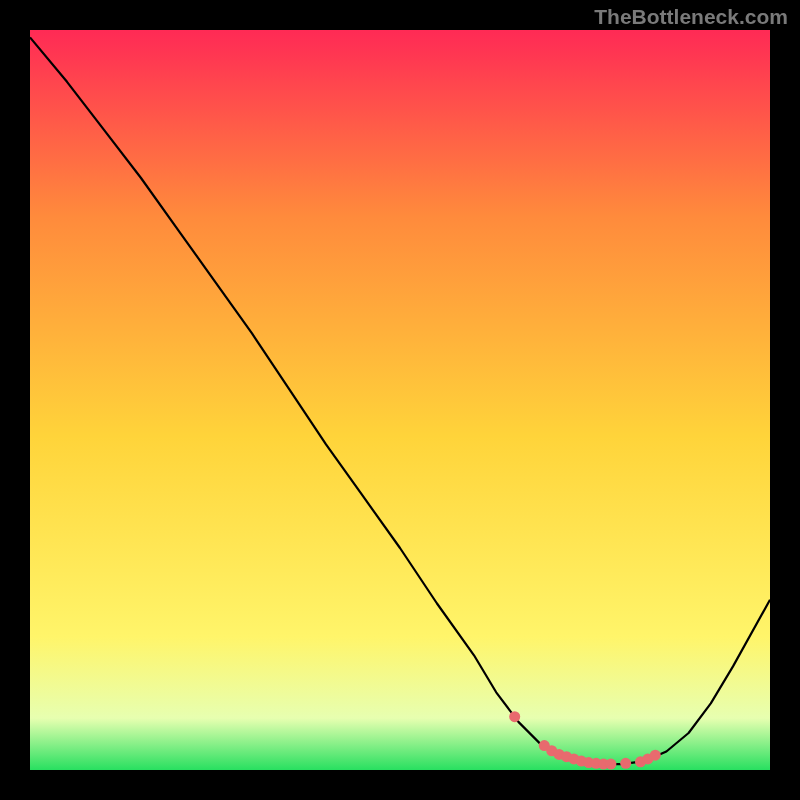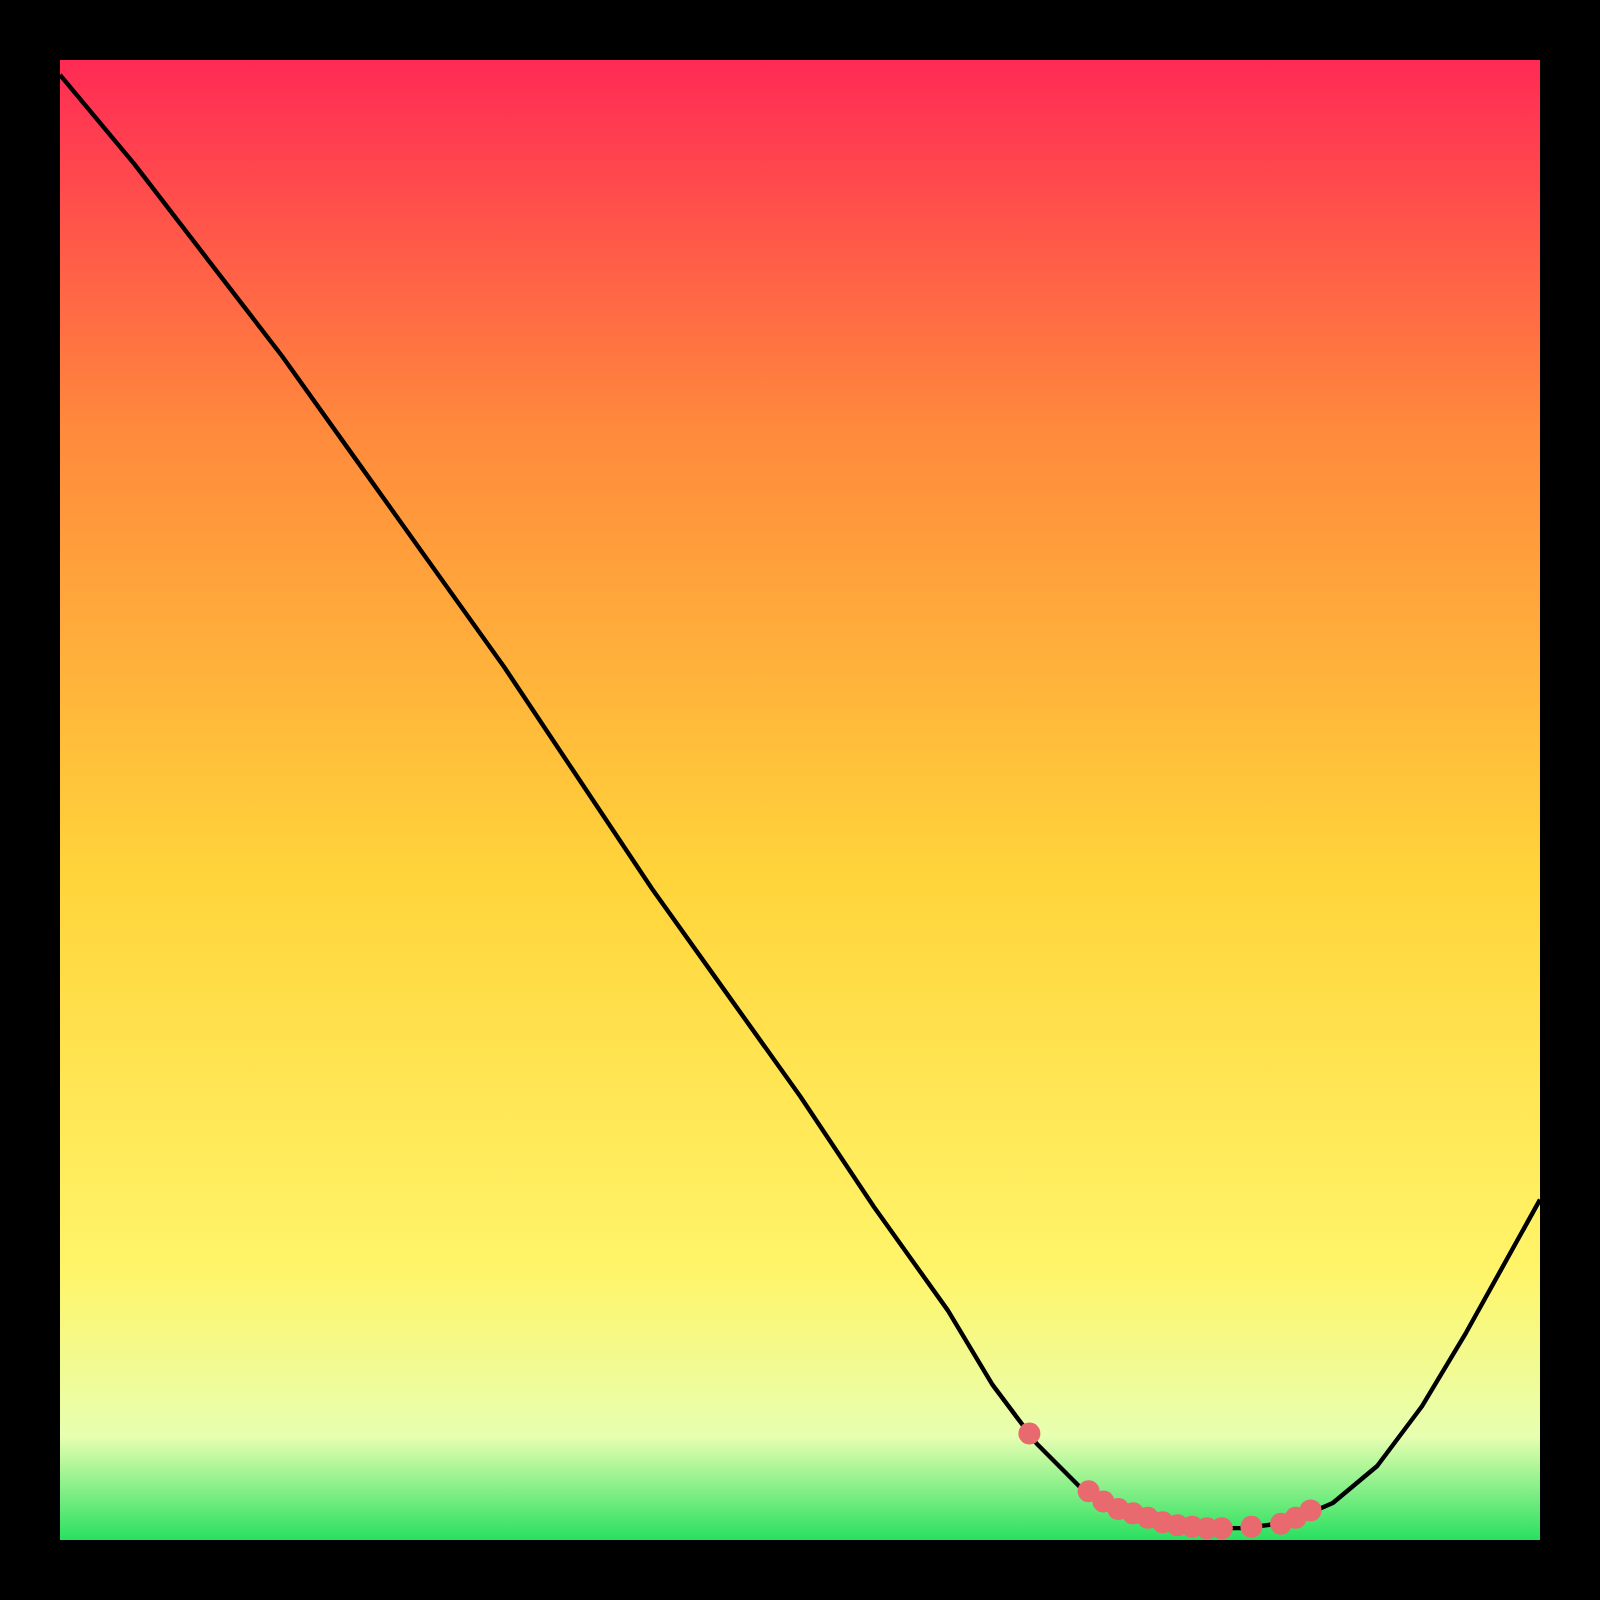--- a/index.html
+++ b/index.html
@@ -28,20 +28,21 @@
   svg {
     position: absolute;
     top: 0;
     left: 0;
   }
 </style>
 </head>
 <body>
 
 <div class="container">
+  <div class="watermark">TheBottleneck.com</div>
   <svg id="chart-svg" width="800" height="800" viewBox="0 0 800 800">
       <defs>
         <linearGradient id="bg-grad" x1="0" y1="0" x2="0" y2="1">
           <stop offset="0%" stop-color="#ff2a55"></stop>
           <stop offset="25%" stop-color="#ff8a3c"></stop>
           <stop offset="55.00000000000001%" stop-color="#ffd43a"></stop>
           <stop offset="82%" stop-color="#fff56a"></stop>
           <stop offset="93%" stop-color="#e7ffb0"></stop>
           <stop offset="100%" stop-color="#28e060"></stop>
         </linearGradient>

